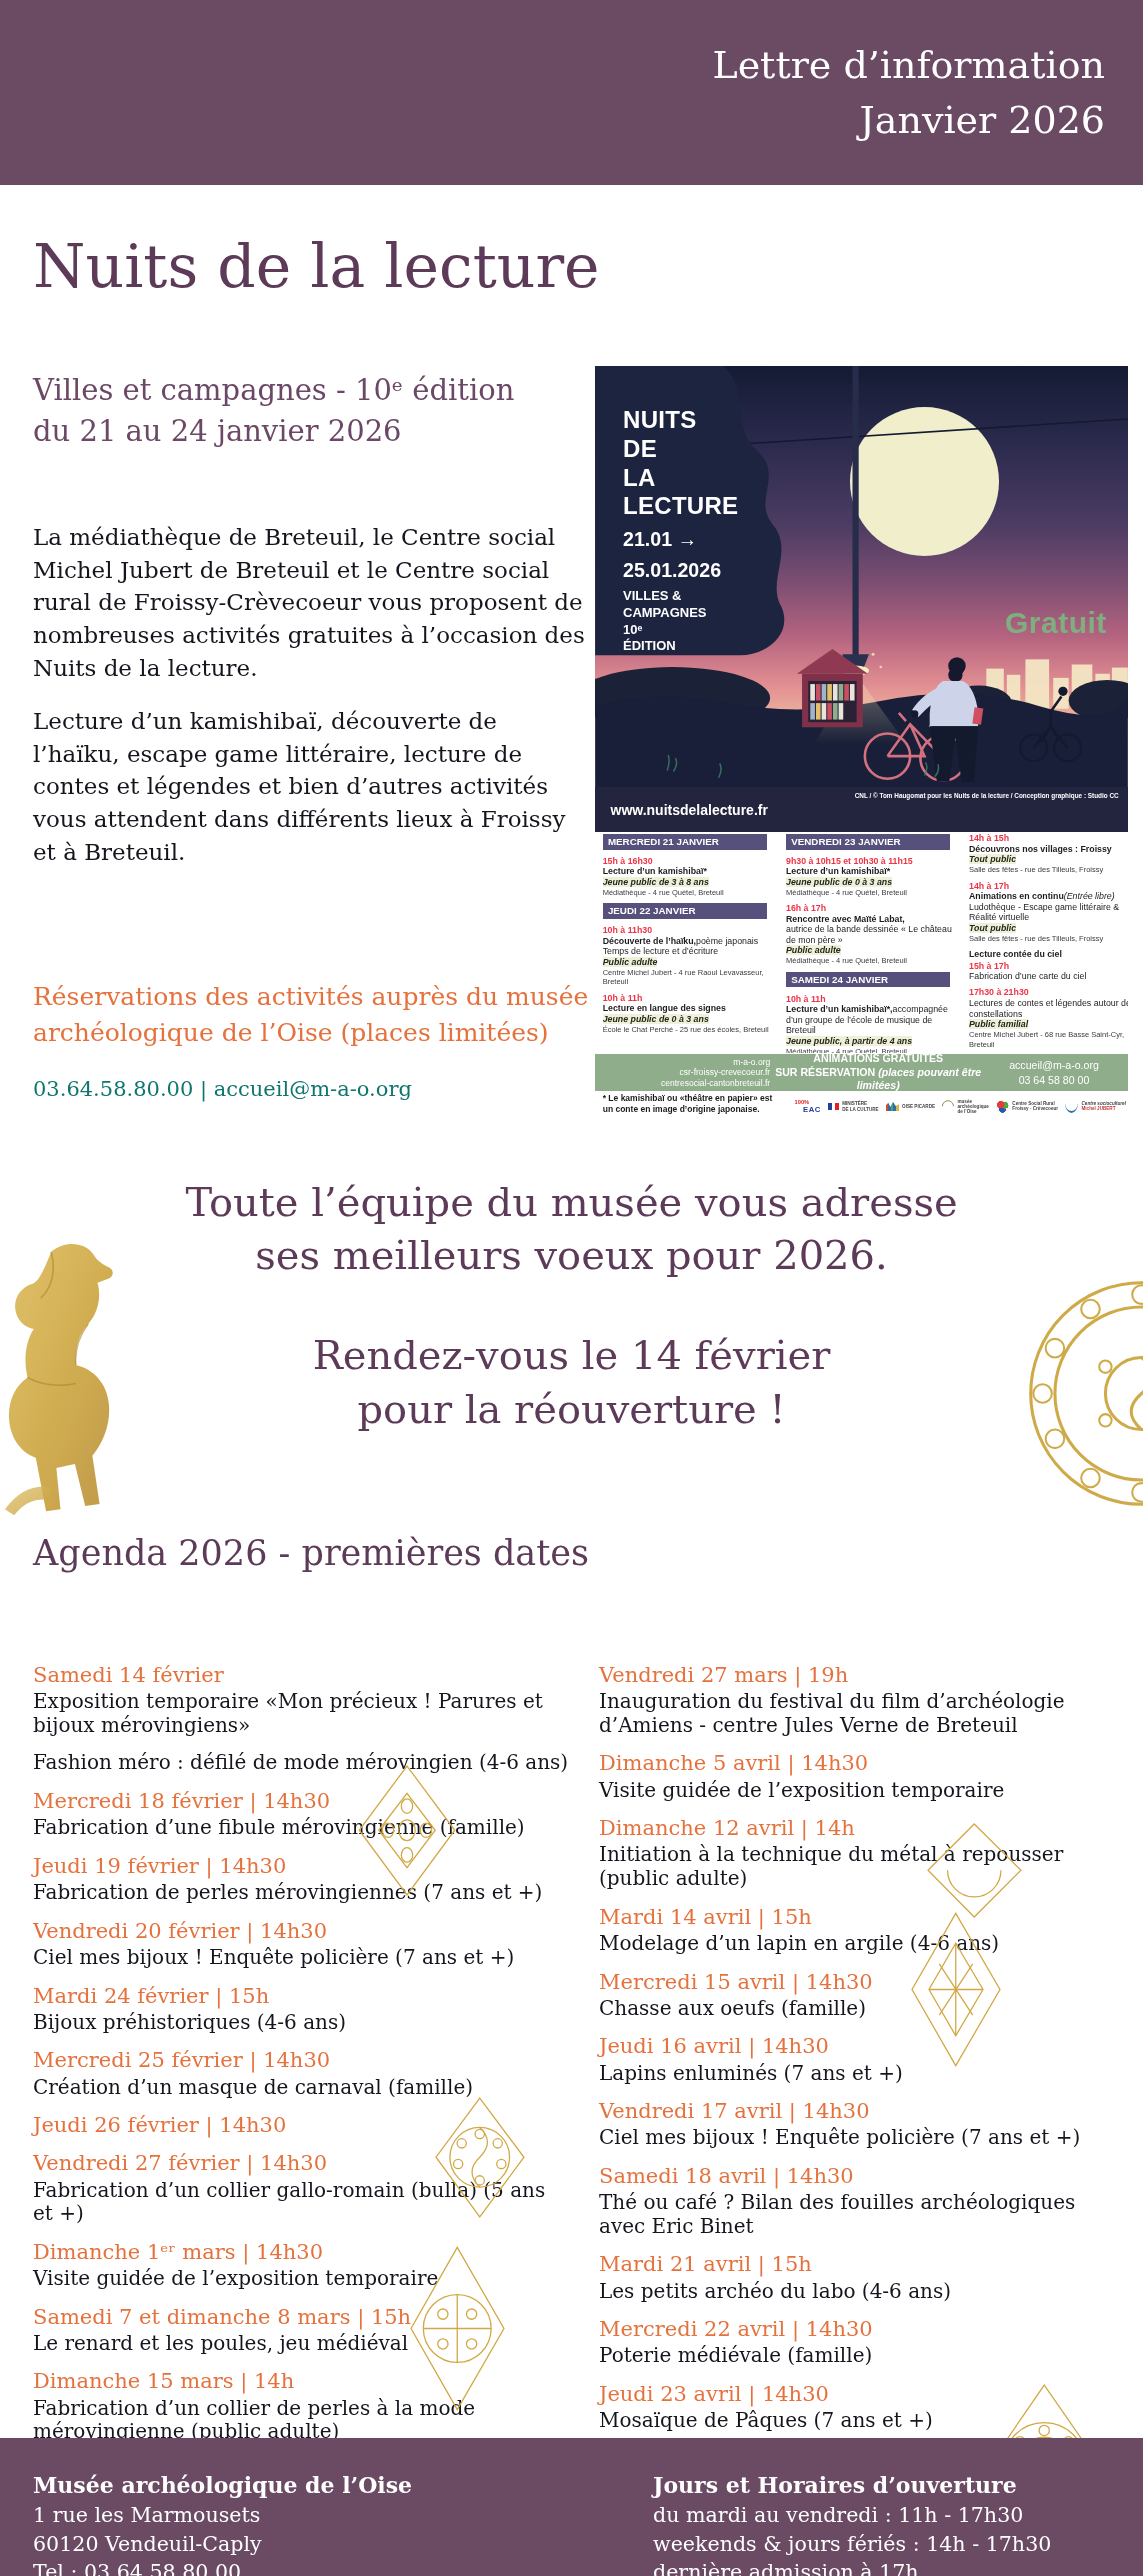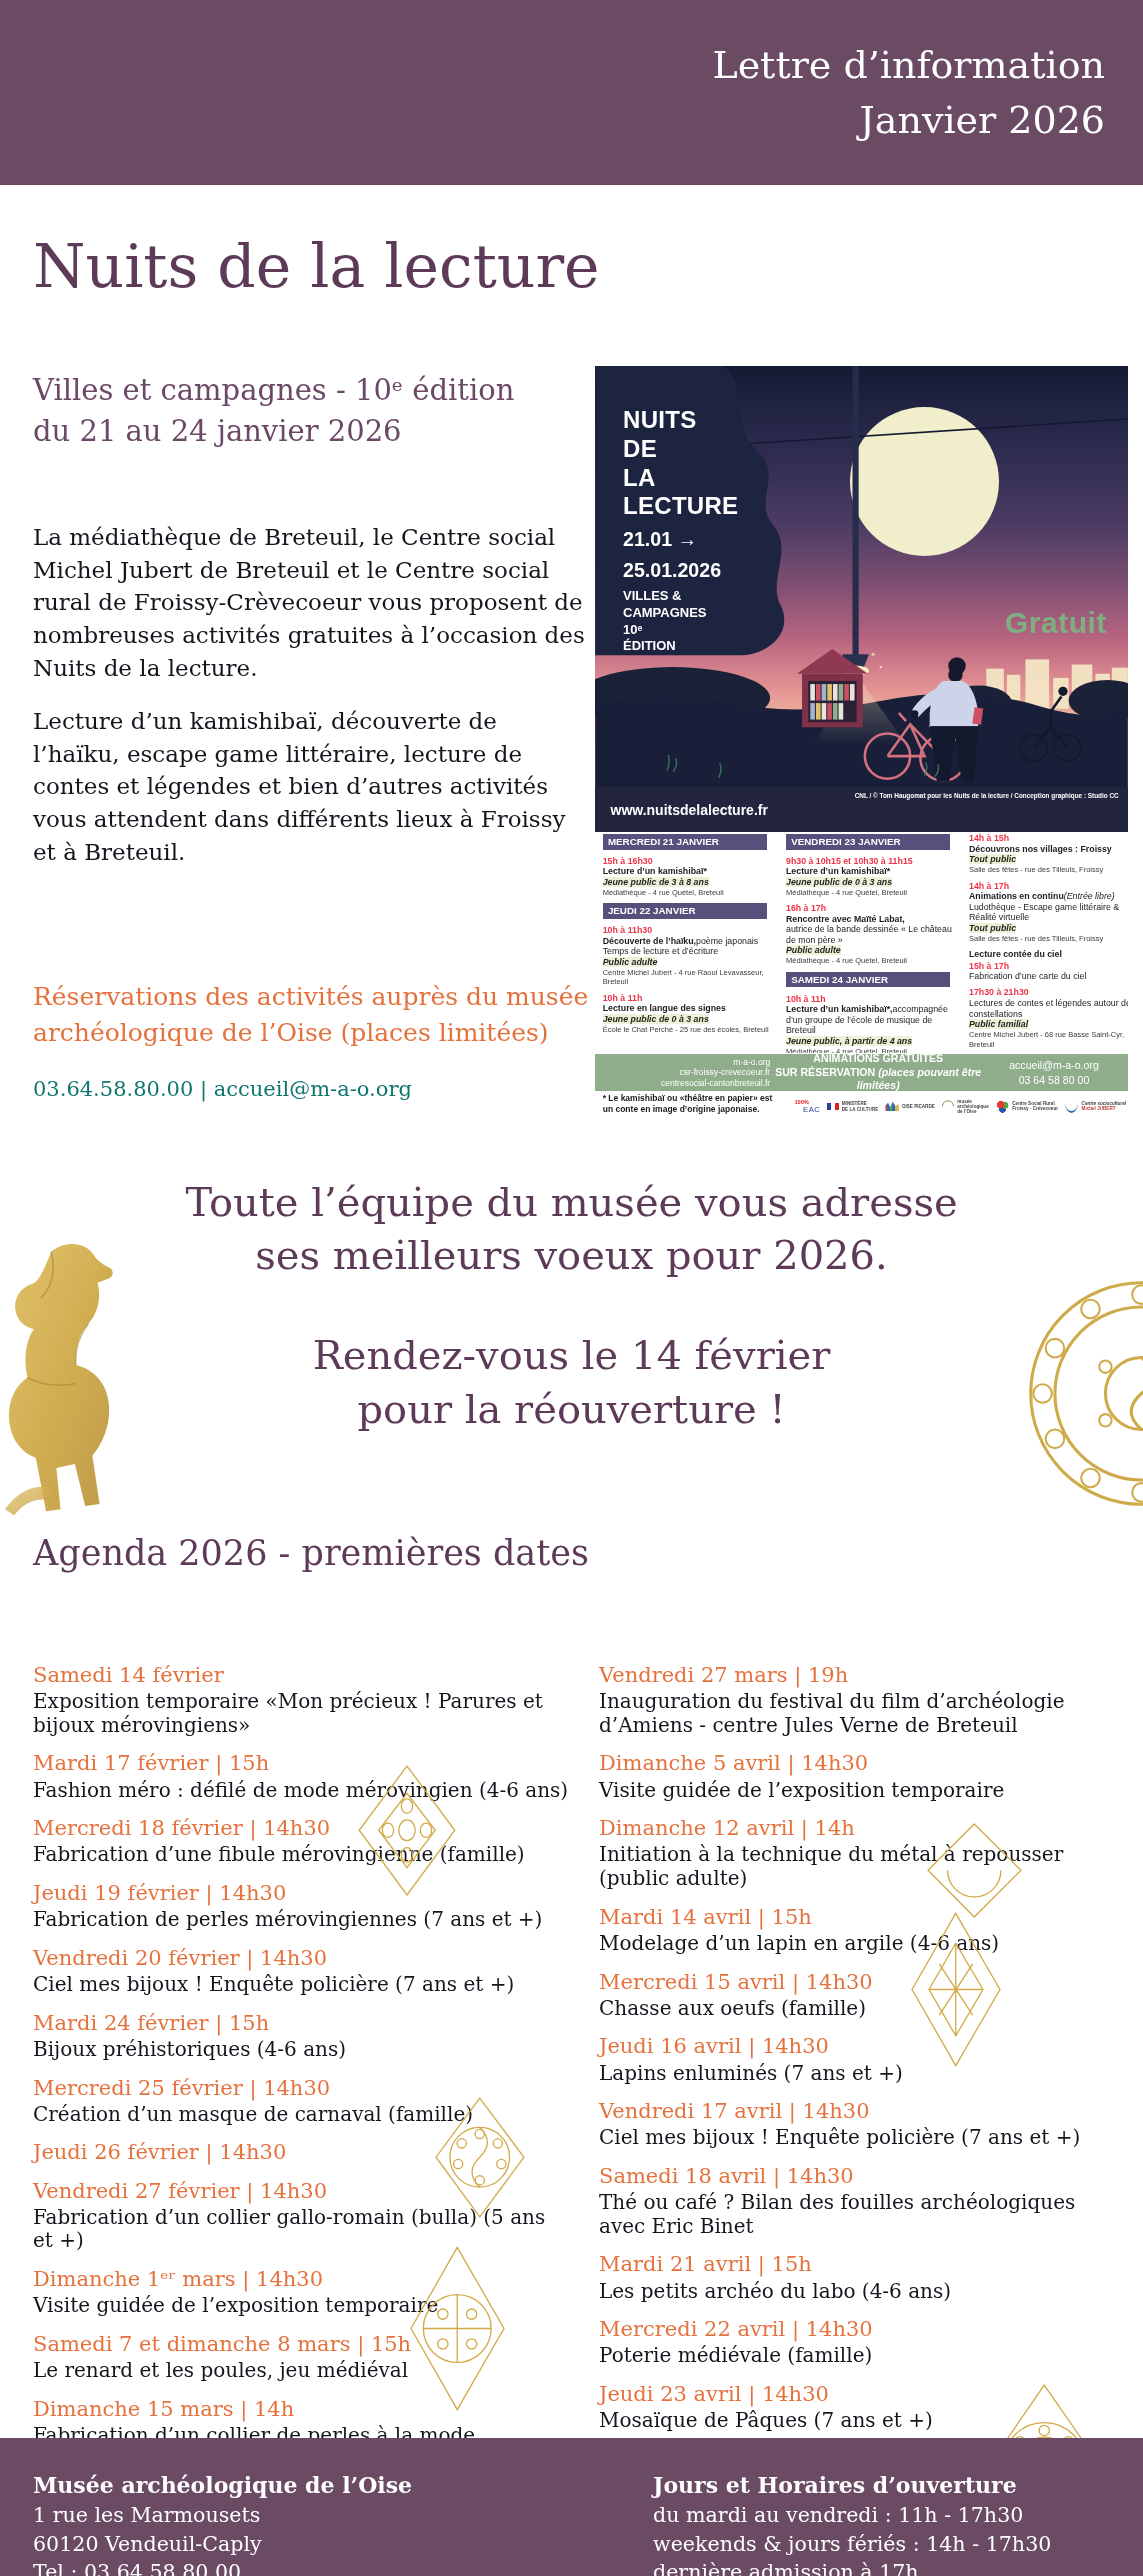--- a/index.html
+++ b/index.html
@@ -58,21 +58,21 @@
   .gb-center{width:216px;text-align:center;font-size:10.6px;font-weight:bold;line-height:1.3;}
   .gb-center .it{font-style:italic;font-weight:bold;}
   .gb-right{flex:1;text-align:center;font-size:10.6px;line-height:1.35;}
   .footnote{position:absolute;left:7.7px;top:727px;width:173px;font-weight:bold;font-size:8.5px;
             line-height:1.25;color:#1a1a1a;}
   .logos{position:absolute;left:188px;top:725px;width:343px;height:31px;display:flex;align-items:center;
          justify-content:space-between;}
   .logo{display:flex;align-items:center;gap:3.1px;}
   .logo .txt{font-size:4.6px;font-weight:bold;line-height:1.15;color:#444;}
   .eac .p100{color:#d22;font-size:5.7px;font-weight:bold;text-align:center;}
-  .eac .eacw{color:#23409a;font-size:7.7px;font-weight:normal;letter-spacing:0.5px;text-align:left;padding-left:20px;}
+  .eac .eacw{color:#23409a;font-size:7.7px;font-weight:bold;letter-spacing:0.5px;text-align:left;padding-left:20px;}
   .flag{width:11.3px;height:7.2px;background:linear-gradient(90deg,#23409a 33%,#fff 33%,#fff 66%,#d22 66%);}
   .skyline{width:13.4px;height:9.3px;background:linear-gradient(90deg,#d84b2a 0 2.1px,#2a6db0 2.1px 4.6px,#5aa05a 4.6px 7.2px,#2a6db0 7.2px 9.8px,#d8b54a 9.8px);clip-path:polygon(0 100%,0 40%,20% 10%,35% 55%,55% 0,75% 45%,100% 25%,100% 100%);}
   .wifi{width:10.3px;height:10.3px;border-radius:50%;border:1.5px solid #8a8a3a;border-left-color:transparent;border-bottom-color:transparent;transform:rotate(-45deg);}
   .splash{width:13.4px;height:13.4px;border-radius:50%;background:radial-gradient(circle at 35% 35%,#e43b3b 0 30%,transparent 31%),radial-gradient(circle at 70% 40%,#58a53e 0 28%,transparent 29%),radial-gradient(circle at 50% 72%,#2a55b0 0 30%,transparent 31%),#f5f5f5;}
   .swoosh{width:13.4px;height:10.3px;border-bottom:2.1px solid #2a6db0;border-radius:0 0 60% 60%/0 0 100% 100%;}
   .oise-txt{color:#2a6db0;} .csr-txt{color:#c03a3a;} .cs-txt{color:#2a6db0;font-style:italic;}
 
   
   .wishes{position:absolute;left:0;top:1176px;width:1143px;text-align:center;color:#5d3b58;
           font-size:40px;line-height:1.33;}
@@ -426,21 +426,20 @@
   <div class="agenda-title">Agenda 2026 - premières dates</div>
 
   <div class="ag-col" id="agL">
 
       <div class="ag-item">
         <div class="ag-date">Samedi 14 février</div>
         <div class="ag-desc">Exposition temporaire «Mon précieux ! Parures et bijoux mérovingiens»</div>
       </div>
 
       <div class="ag-item">
-        <div class="ag-date">Mardi 17 février | 15h</div>
         <div class="ag-desc">Fashion méro : défilé de mode mérovingien (4-6 ans)</div>
       </div>
 
       <div class="ag-item">
         <div class="ag-date">Mercredi 18 février | 14h30</div>
         <div class="ag-desc">Fabrication d’une fibule mérovingienne (famille)</div>
       </div>
 
       <div class="ag-item">
         <div class="ag-date">Jeudi 19 février | 14h30</div>

